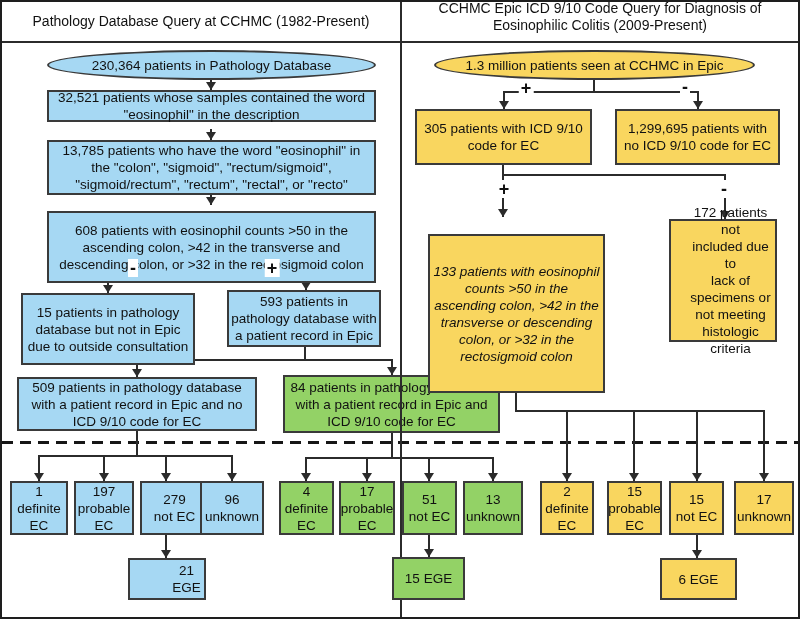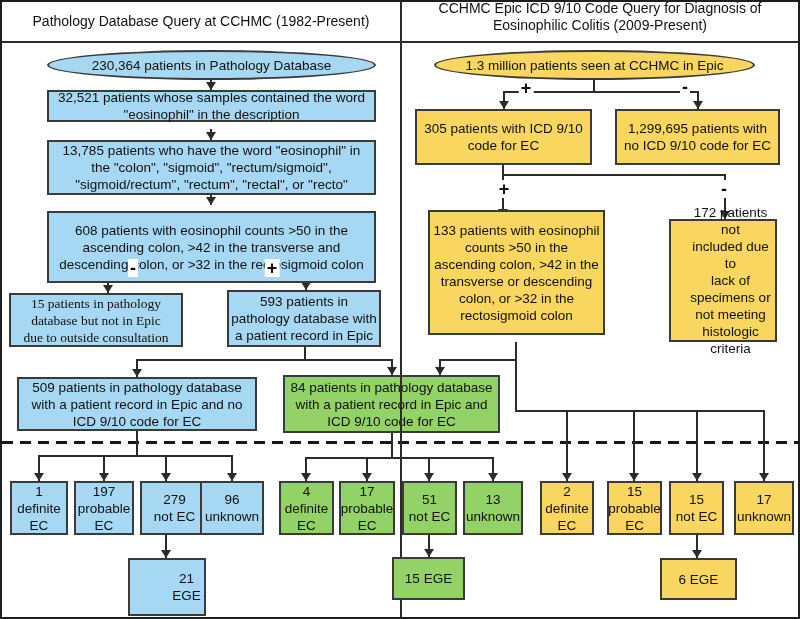--- a/index.html
+++ b/index.html
@@ -26,34 +26,34 @@
   .blue{background:var(--c-blue,#a6d8f3);}
   .yellow{background:var(--c-yellow,#f9d65f);}
   .green{background:var(--c-green,#93d266);}
   .ellipse{border-radius:50%;}
   .row{z-index:4;}
   
   #path-total{left:45px;top:48px;width:329px;height:30px;}
   #path-word{left:45px;top:88px;width:329px;height:32px;}
   #path-sites{left:45px;top:138px;width:329px;height:55px;}
   #path-counts{left:45px;top:209px;width:329px;height:72px;}
-  #path-not-epic{left:7px;top:291px;width:174px;height:54px;font-family:Liberation Serif, serif;}
+  #path-not-epic{left:19px;top:291px;width:174px;height:72px;}
   #path-epic{left:225px;top:288px;width:154px;height:57px;}
   #path-no-icd{left:15px;top:375px;width:240px;height:54px;}
   #both-icd{left:281px;top:373px;width:217px;height:58px;}
   #epic-total{left:432px;top:48px;width:321px;height:30px;}
   #epic-icd{left:413px;top:107px;width:177px;height:56px;}
   #epic-no-icd{left:613px;top:107px;width:165px;height:56px;}
-  #epic-counts{left:426px;top:208px;width:177px;height:125px;}
+  #epic-counts{left:426px;top:232px;width:177px;height:159px;font-style:italic;}
   #epic-excluded{left:667px;top:217px;width:108px;height:123px;padding-left:16px;}
   #path-definite{left:8px;top:479px;width:58px;height:54px;}
   #path-probable{left:72px;top:479px;width:60px;height:54px;}
   #path-notec{left:138px;top:479px;width:69px;height:54px;}
   #path-unknown{left:198px;top:479px;width:64px;height:54px;}
-  #path-ege{left:126px;top:556px;width:78px;height:58px;padding-left:40px;}
+  #path-ege{left:126px;top:556px;width:78px;height:42px;padding-left:40px;}
   #both-definite{left:277px;top:479px;width:55px;height:54px;}
   #both-probable{left:337px;top:479px;width:56px;height:54px;}
   #both-notec{left:400px;top:479px;width:55px;height:54px;}
   #both-unknown{left:461px;top:479px;width:60px;height:54px;}
   #both-ege{left:390px;top:555px;width:73px;height:43px;}
   #icd-definite{left:538px;top:479px;width:54px;height:54px;}
   #icd-probable{left:605px;top:479px;width:55px;height:54px;}
   #icd-notec{left:667px;top:479px;width:55px;height:54px;}
   #icd-unknown{left:732px;top:479px;width:60px;height:54px;}
   #icd-ege{left:658px;top:556px;width:77px;height:42px;}

